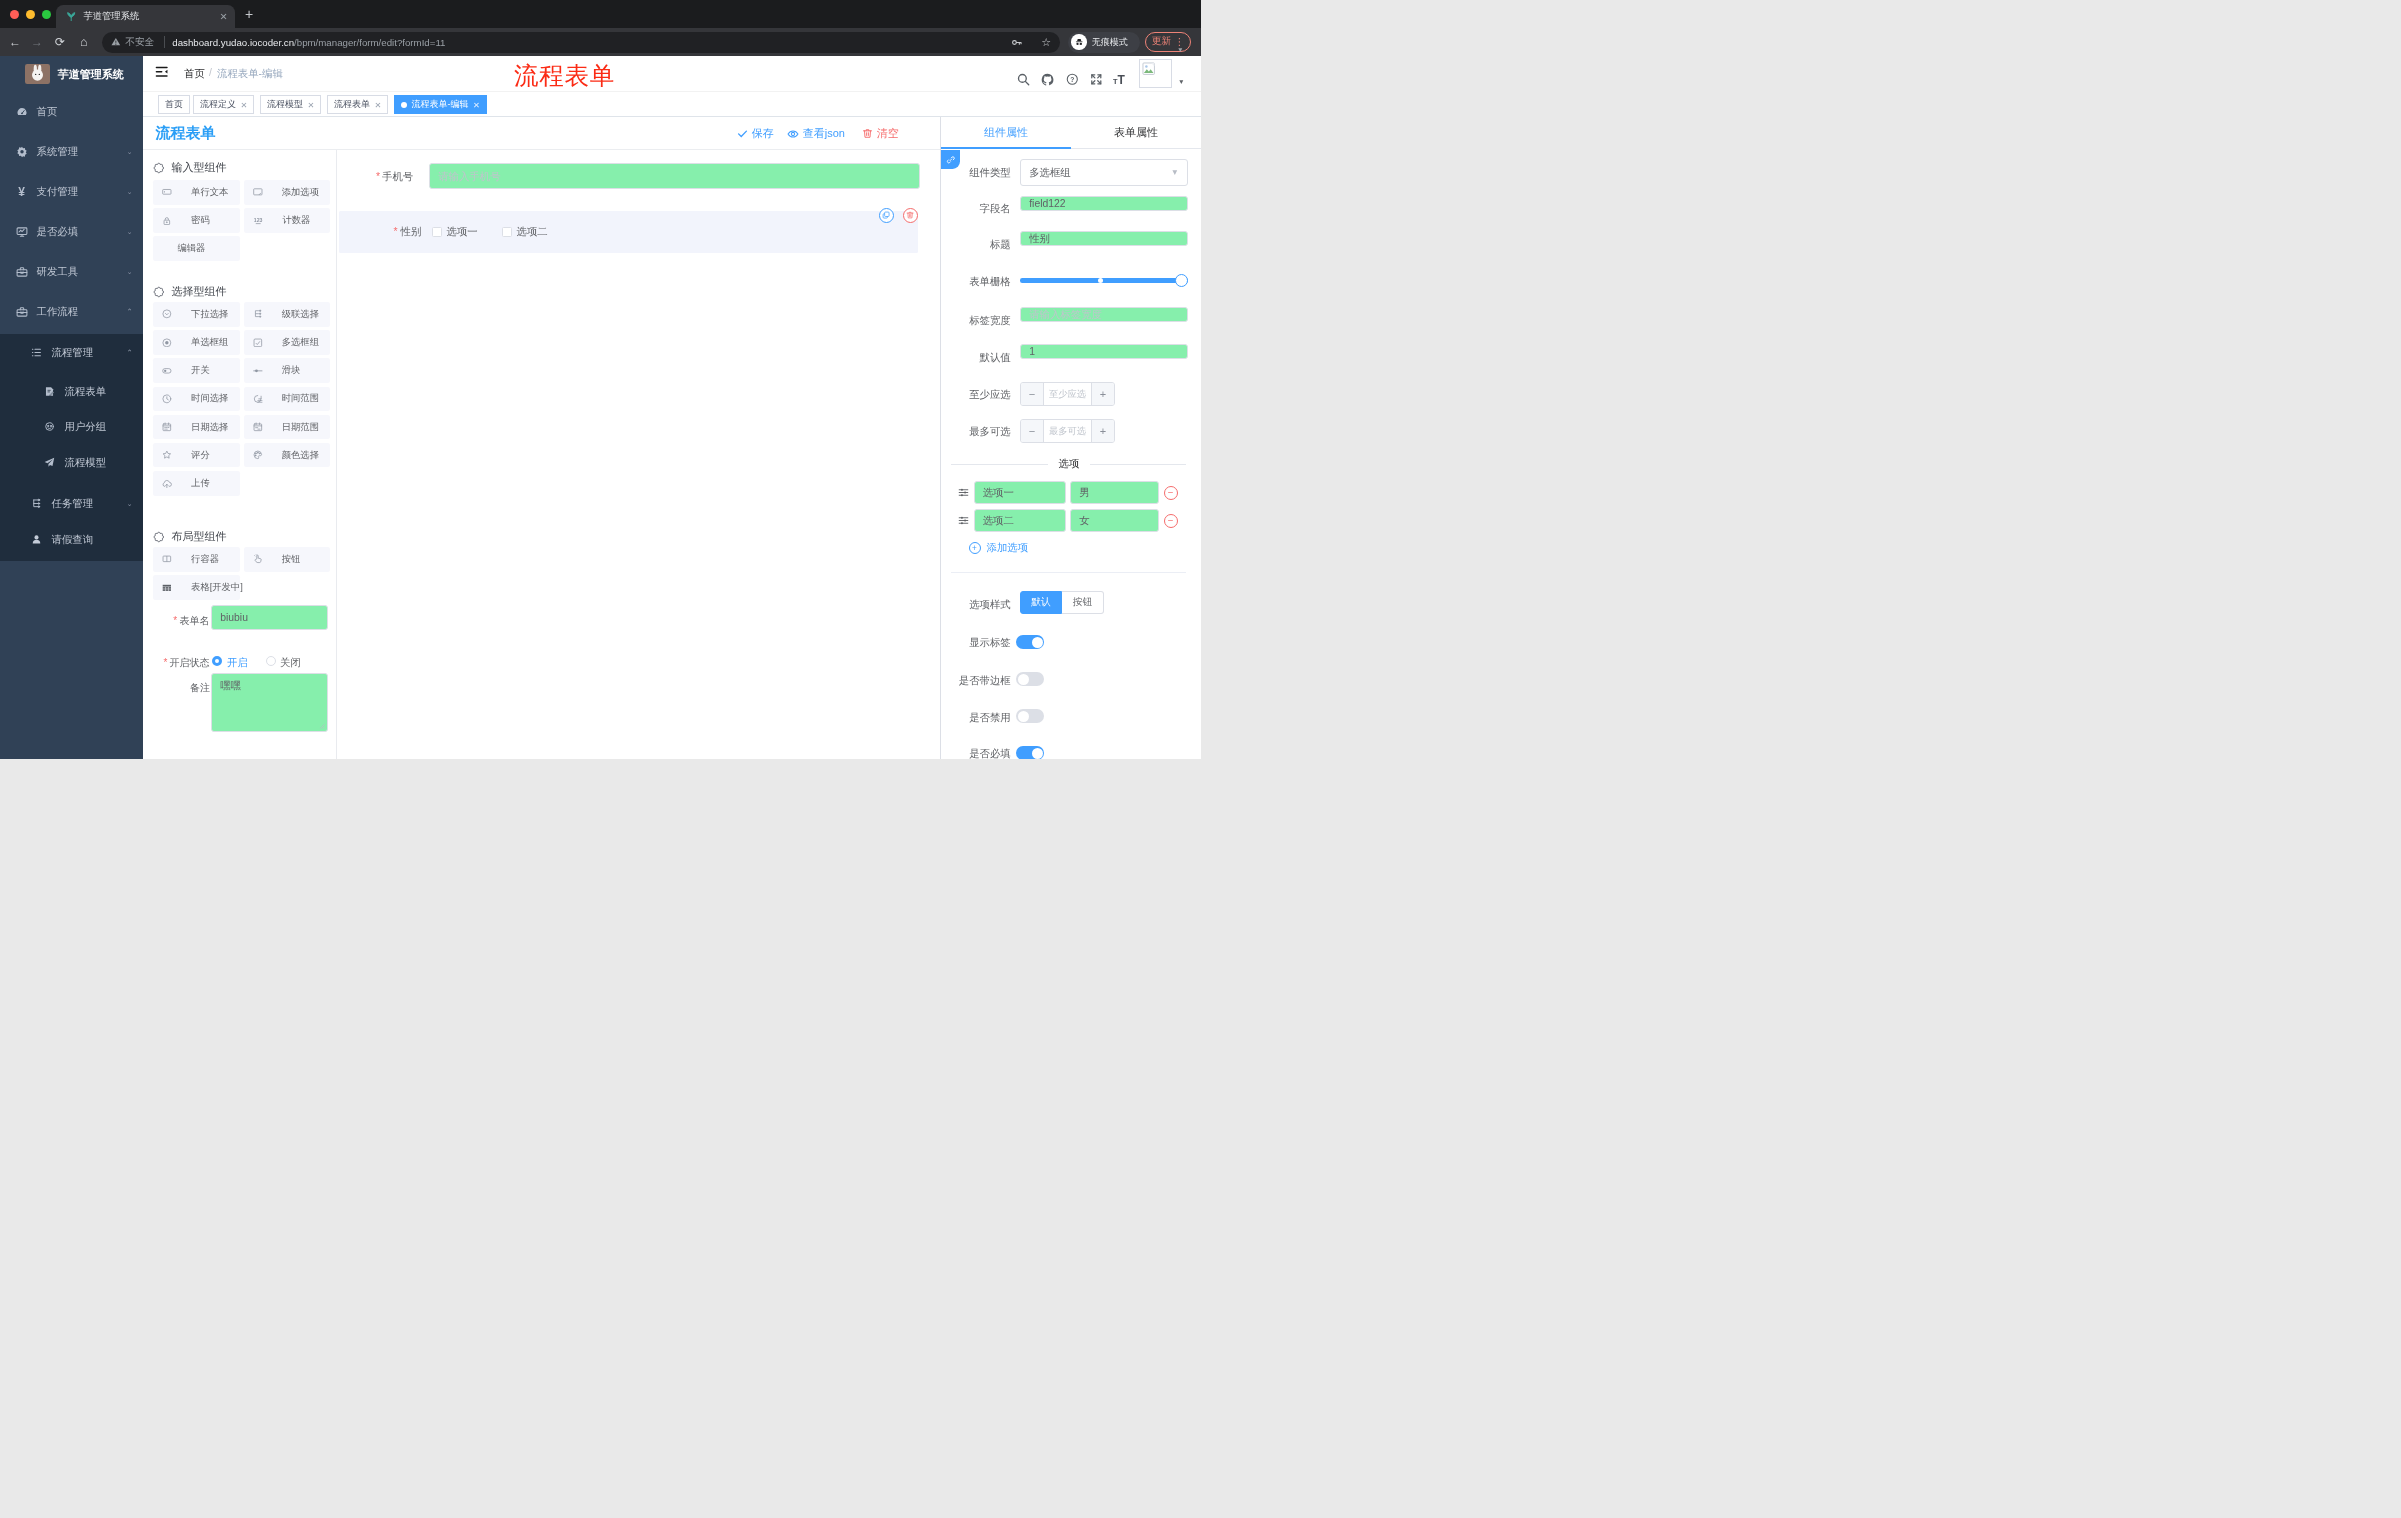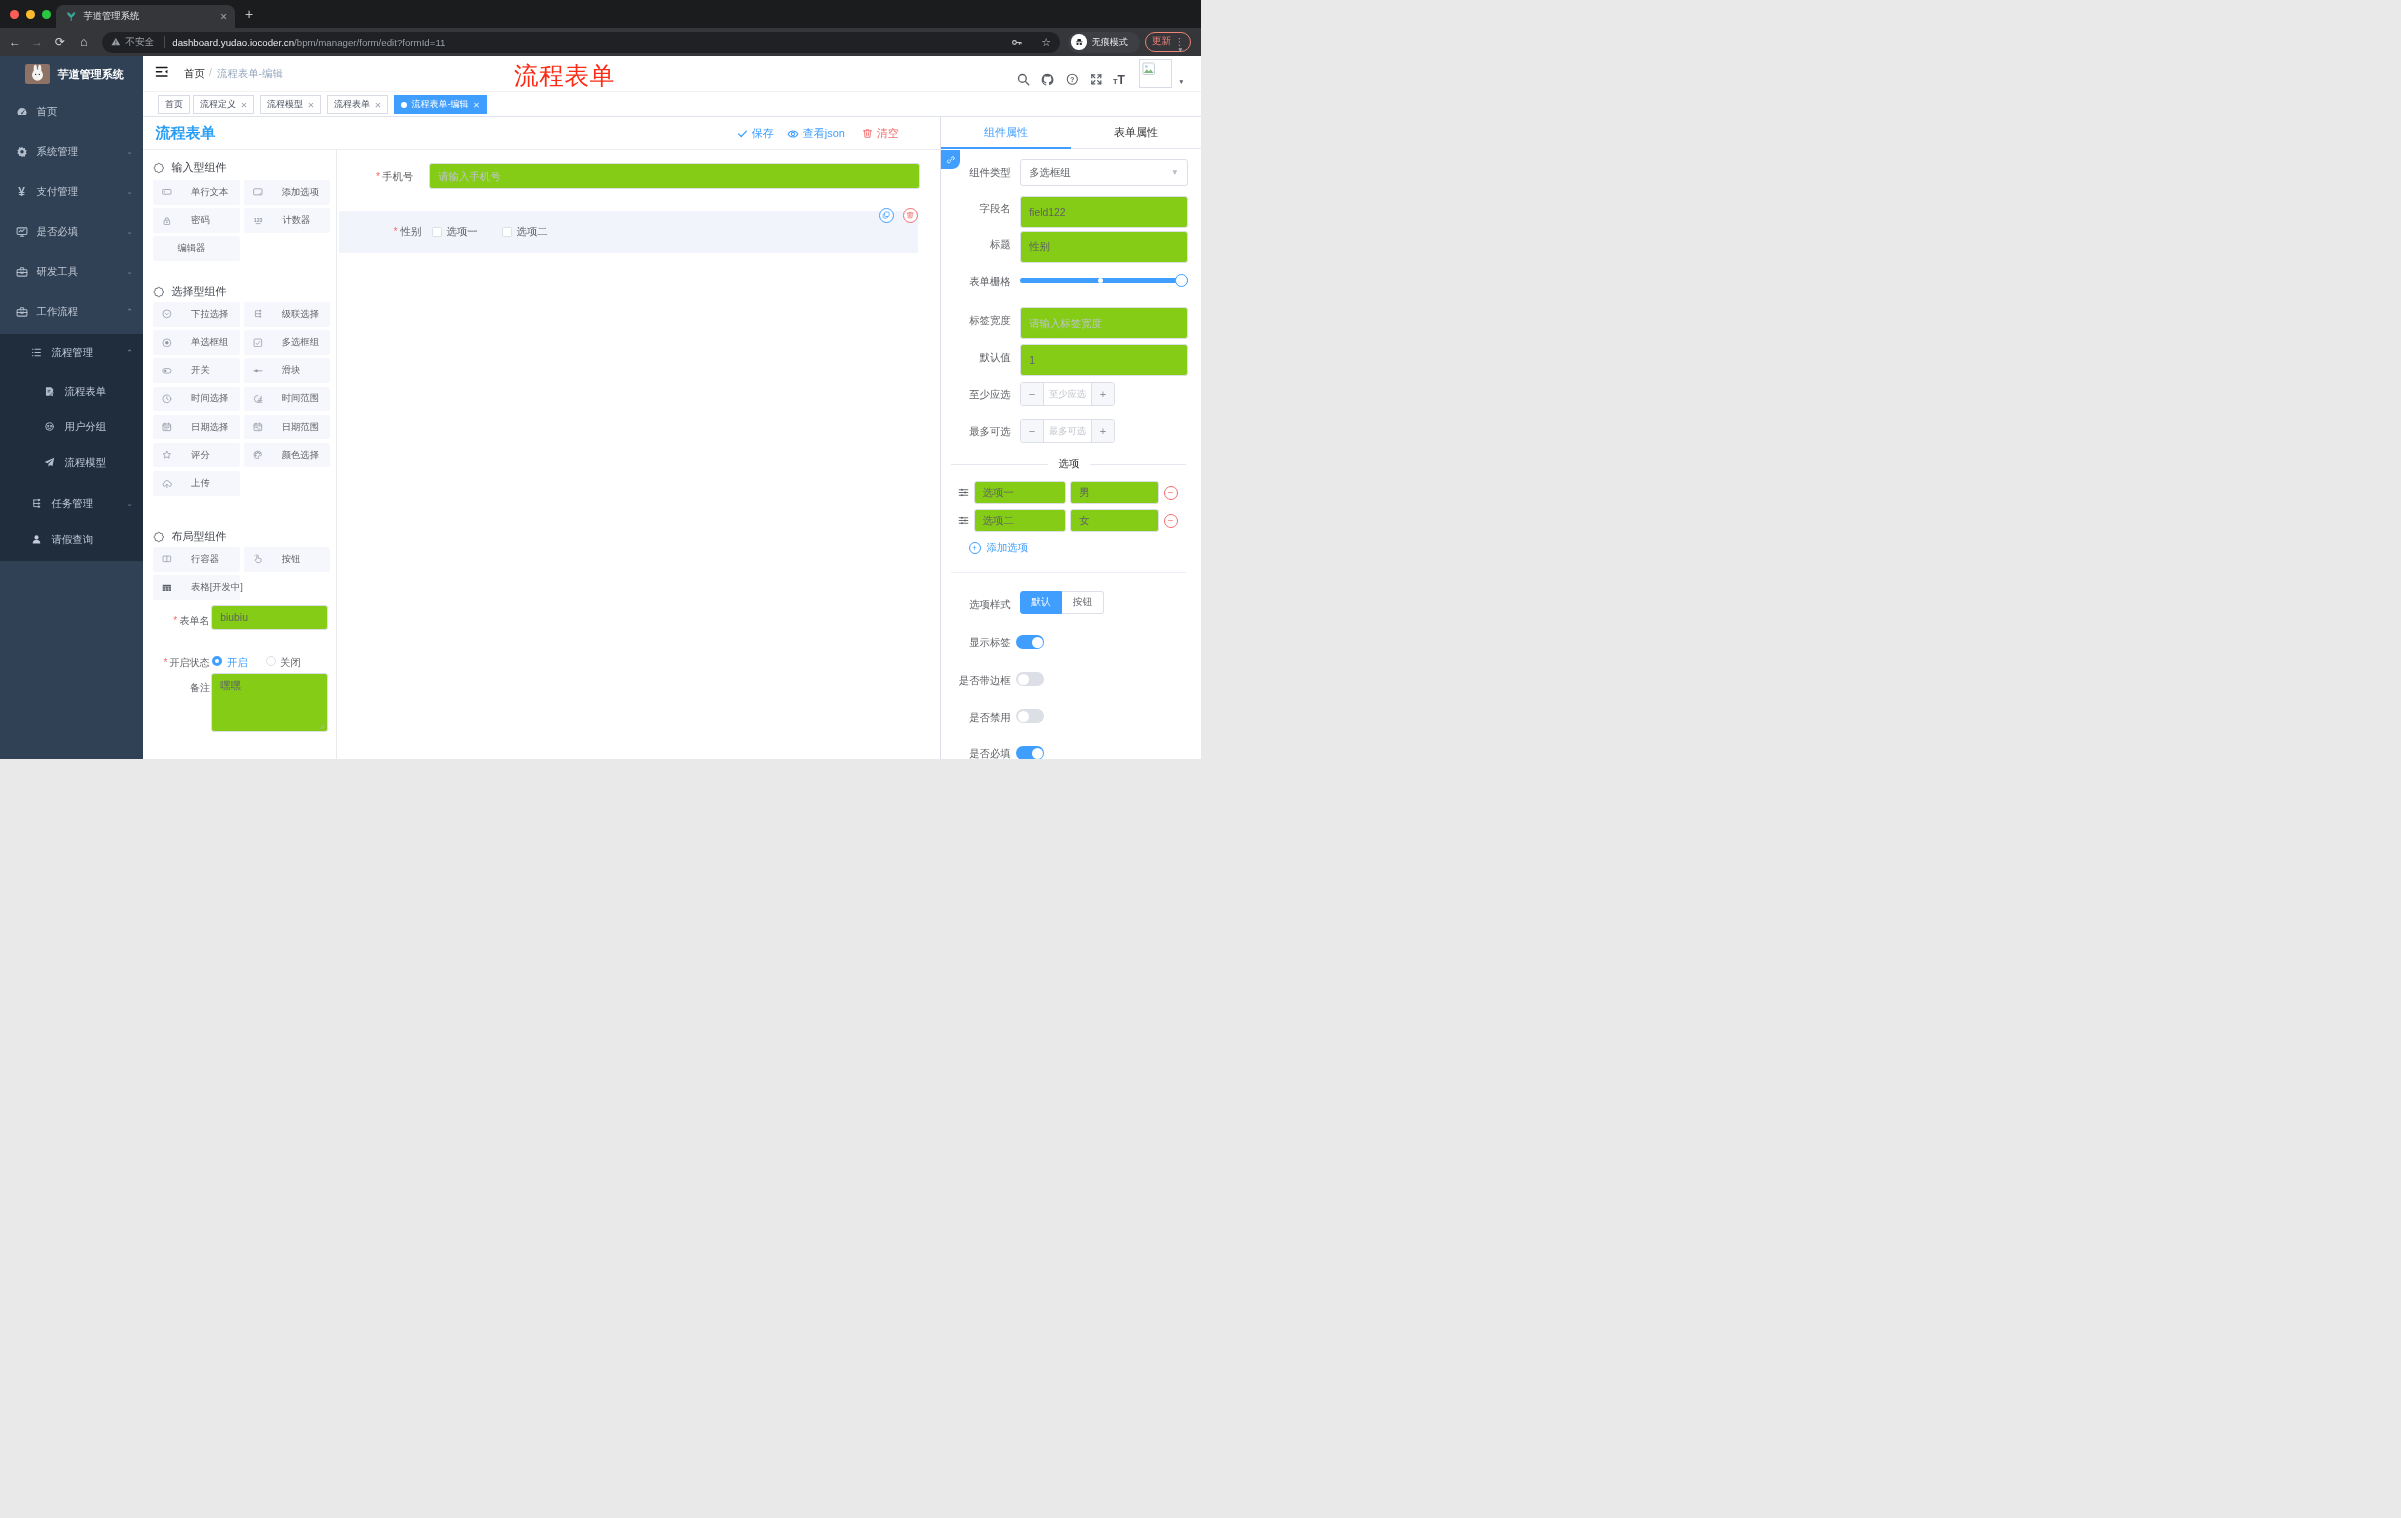--- a/index.html
+++ b/index.html
@@ -64,21 +64,21 @@
   .mitem.l2 .mic{margin-left:43px}
 
   
   .palette{position:absolute;left:143px;top:150px;width:194px;height:609px;background:#fff;border-right:0.7px solid #e9ebef}
   .pal-h{position:absolute;left:10.4px;display:flex;align-items:center;gap:6px;font-size:11px;color:#42464d}
   .pal-grid{position:absolute;left:10.4px;width:177px;display:grid;grid-template-columns:87px 86px;gap:3.7px}
   .ibtn{display:flex;align-items:center;gap:19px;background:#f6f7fc;border-radius:2.2px;height:24.5px;padding-left:9px;font-size:9.3px;color:#606266;cursor:pointer;white-space:nowrap}
   .ibtn .ic{display:flex;color:#9097a3}
   .flabel{position:absolute;font-size:10px;color:#606266;text-align:right}
   .req{color:#f56c6c;margin-right:2.2px}
-  .inp{border:0.7px solid #dcdfe6;border-radius:3px;background:#84cc16;color:#606266;font-size:10.4px;padding:0 8.2px}
+  .inp{border:0.7px solid #dcdfe6;border-radius:3px;background:#86efac;color:#606266;font-size:10.4px;padding:0 8.2px}
   .inp::placeholder,textarea::placeholder{color:#bfc4cc}
 
   
   .rad{width:10.4px;height:10.4px;border-radius:50%;border:0.7px solid #dcdfe6;background:#fff;display:inline-block;vertical-align:-1.5px}
   .rad.on{border:3px solid #409eff}
 
   
   .canvas{position:absolute;left:337px;top:150px;width:603px;height:609px;background:#fff}
   .selblock{position:absolute;left:1.5px;top:61px;width:579px;height:42px;background:#f2f4fc;border-radius:1.5px}
   .cbx{width:10.4px;height:10.4px;border:0.7px solid #dcdfe6;border-radius:1.5px;background:#fff;display:inline-block;vertical-align:-1.5px}
@@ -87,21 +87,21 @@
   
   .vdiv{position:absolute;left:940px;top:117px;width:0.7px;height:642px;background:#dcdfe6}
   .props{position:absolute;left:941px;top:117px;width:260px;height:642px;background:#fff}
   .ptabs{position:absolute;left:0;top:0;width:260px;height:32px;border-bottom:0.7px solid #e4e7ed}
   .ptab{position:absolute;top:8.2px;width:130px;text-align:center;font-size:11px;color:#303133;cursor:pointer}
   .ptab.on{color:#409eff}
   .pbar{position:absolute;left:0;top:30px;width:130px;height:2.2px;background:#409eff}
   .chaintab{position:absolute;left:0;top:33px;width:19.3px;height:19.3px;background:#409eff;border-radius:0 0 7.4px 0;display:flex;align-items:center;justify-content:center}
   .plabel{position:absolute;width:89px;text-align:right;font-size:10.4px;color:#606266;left:-19.3px}
   .pctrl{position:absolute;left:79px}
-  .pinp{width:168px;height:32px}
+  .pinp{width:168px;height:15px}
   .selbox{width:168px;height:27px;border:0.7px solid #dcdfe6;border-radius:3px;display:flex;align-items:center;padding:0 8.2px;color:#606266;font-size:10.4px}
   .selbox .cv{margin-left:auto;color:#b8bdc6;font-size:8.2px}
   .step{display:flex;width:95px;height:24px;border:0.7px solid #dcdfe6;border-radius:3px;overflow:hidden;background:#fff}
   .step .b{width:22px;background:#f5f7fa;color:#8a8f99;display:flex;align-items:center;justify-content:center;font-size:11px}
   .step .m{flex:1;display:flex;align-items:center;justify-content:center;color:#bfc4cc;font-size:9.3px;border-left:0.7px solid #dcdfe6;border-right:0.7px solid #dcdfe6;white-space:nowrap}
   .pdivider{position:absolute;left:10.4px;width:235px;display:flex;align-items:center;gap:10.4px;color:#303133;font-size:10.4px}
   .pdivider::before,.pdivider::after{content:"";flex:1;border-top:0.7px solid #e4e7ed}
   .hr2{position:absolute;left:10.4px;width:235px;border-top:0.7px solid #ebeef5}
   .optrow{position:absolute;left:17px;display:flex;align-items:center;gap:4.5px}
   .optrow input{height:23px}

